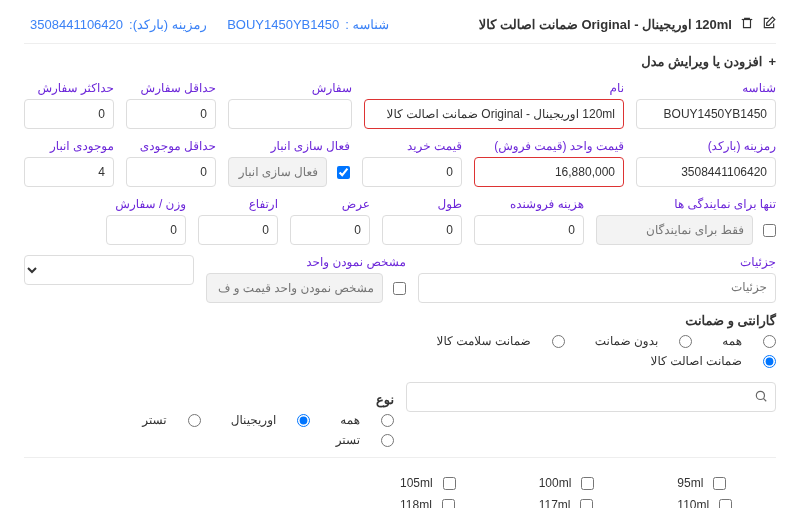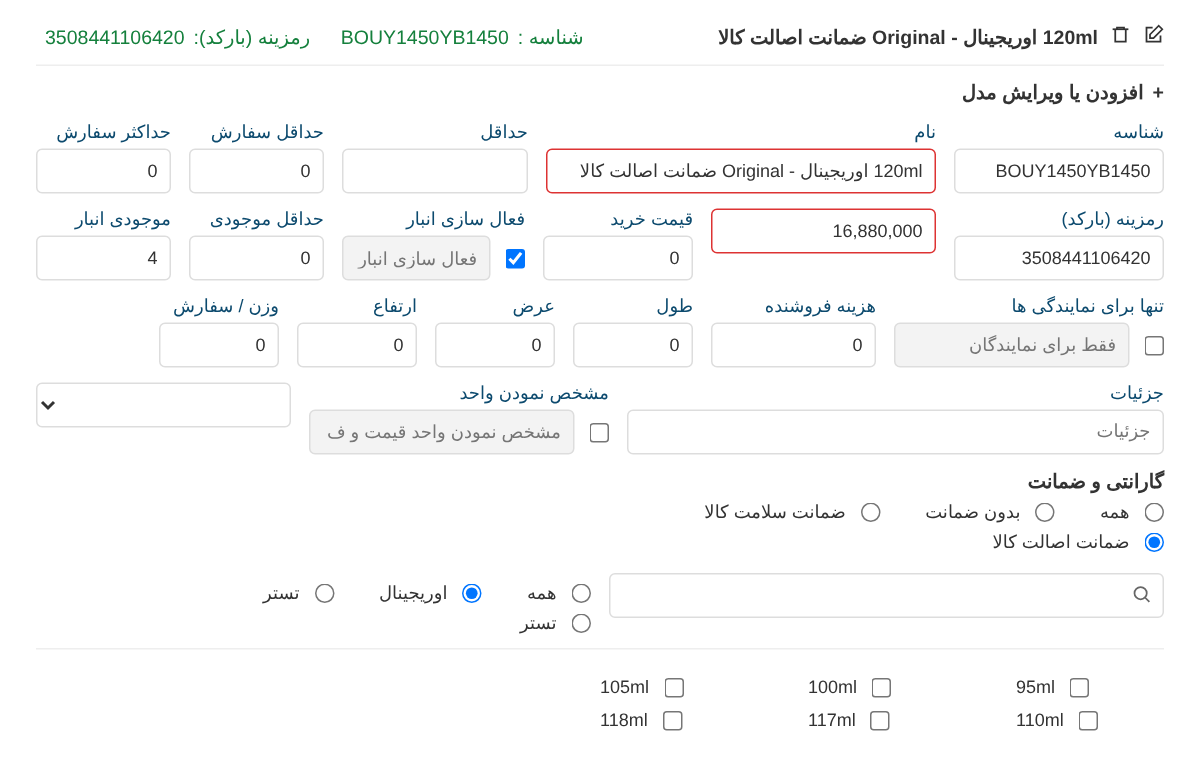--- a/index.html
+++ b/index.html
@@ -1,32 +1,32 @@
 <!DOCTYPE html>
 <html dir="rtl" lang="fa"><head>
 <meta charset="utf-8">
 <style>
 * { box-sizing: border-box; margin: 0; padding: 0; font-family: Tahoma, Arial, sans-serif; }
 body { background: #fff; padding: 16px 24px; font-size: 13px; color: #333; direction: rtl; }
 .header { display: flex; justify-content: space-between; align-items: center; border-bottom: 1px solid #eee; padding-bottom: 10px; margin-bottom: 10px; }
 .header-right { display: flex; align-items: center; gap: 8px; font-weight: 600; }
-.header-left { color: #15803d; font-size: 13px; }
+.header-left { color: #3b82f6; font-size: 13px; }
 .header-left span { margin-left: 6px; }
 .section-title { font-weight: 700; margin: 8px 0 12px; display:flex; align-items:center; gap:6px;}
 .row { display: flex; gap: 12px; margin-bottom: 10px; flex-direction: row; }
 .field { display: flex; flex-direction: column; flex: 1; min-width: 0; }
-.field label { font-size: 12px; color: #0c4a6e; margin-bottom: 4px; text-align: right; }
+.field label { font-size: 12px; color: #6d28d9; margin-bottom: 4px; text-align: right; }
 .field input[type="text"], .field select { width: 100%; height: 30px; border: 1px solid #ddd; border-radius: 4px; padding: 0 8px; font-size: 12px; text-align: right; background:#fff; color:#333;}
 .field input[disabled]{background:#f3f3f3; color:#999;}
 .field input.highlight{border-color:#d33;}
 .chk-line{display:flex; align-items:center; gap:6px;}
 .chk-line input[type="checkbox"]{margin-left:4px;}
 textarea{width:100%; height:30px; border:1px solid #ddd; border-radius:4px; padding:6px 8px; font-size:12px; resize:none; color:#aaa;}
 .radio-group{display:flex; gap:30px; margin-top:6px; align-items:center;}
-.radio-item{display:flex; align-items:center; gap:10px; font-size:12px;}
+.radio-item{display:flex; align-items:center; gap:21px; font-size:12px;}
 .sizes-grid{display:grid; grid-template-columns: repeat(3, 1fr); gap:8px 40px; margin-top:10px;}
 .size-item{display:flex; align-items:center; gap:10px; font-size:12px; justify-content:flex-end;}
 hr.divider{border:none; border-top:1px solid #eee; margin:8px 0;}
 .search-box{position:relative;}
 .search-box svg{position:absolute; right:8px; top:7px;}
 .section-sub { font-weight:600; font-size:13px; margin: 10px 0 6px;}
 </style>
 </head>
 <body>
 
@@ -62,39 +62,40 @@
 <div class="row">
   <div class="field" style="flex:0 0 140px">
     <label>شناسه</label>
     <input type="text" value="BOUY1450YB1450" style="">
   </div>
   <div class="field" style="flex:0 0 260px">
     <label>نام</label>
     <input type="text" class="highlight" value="120ml اوریجینال - Original ضمانت اصالت کالا" style="">
   </div>
   <div class="field">
-    <label>حداقل</label>
+    <label>سفارش</label>
     <input type="text" value="" style="">
   </div>
   <div class="field" style="flex:0 0 90px">
     <label>حداقل سفارش</label>
     <input type="text" value="0" style="">
   </div>
   <div class="field" style="flex:0 0 90px">
     <label>حداکثر سفارش</label>
     <input type="text" value="0" style="">
   </div>
 </div>
 
 <div class="row">
   <div class="field" style="flex:0 0 140px">
     <label>رمزینه (بارکد)</label>
     <input type="text" value="3508441106420" style="">
   </div>
   <div class="field" style="flex:0 0 150px">
+    <label>قیمت واحد (قیمت فروش)</label>
     <input type="text" class="highlight" value="16,880,000" style="">
   </div>
   <div class="field" style="flex:0 0 100px">
     <label>قیمت خرید</label>
     <input type="text" value="0" style="">
   </div>
   <div class="field">
     <label>فعال سازی انبار</label>
     <div class="chk-line">
       <input type="checkbox" checked="" style="">
@@ -184,20 +185,21 @@
   <div style="flex:1">
     <div class="search-box">
       <input type="text" style="width: 100%; height: 30px; border: 1px solid rgb(221, 221, 221); border-radius: 4px; padding: 0px 28px 0px 8px;">
       <svg width="14" height="14" viewBox="0 0 24 24" fill="none" stroke="#666" stroke-width="2">
           <circle cx="11" cy="11" r="7"></circle>
           <path d="m21 21-5-5"></path>
         </svg>
     </div>
   </div>
   <div style="flex:1">
+    <div class="section-sub">نوع</div>
     <div class="radio-group">
       <div class="radio-item">
           <input type="radio" name="t" style="">
           <span>همه</span>
         </div>
       <div class="radio-item">
           <input type="radio" name="t" checked="" style="">
           <span>اوریجینال</span>
         </div>
       <div class="radio-item">

